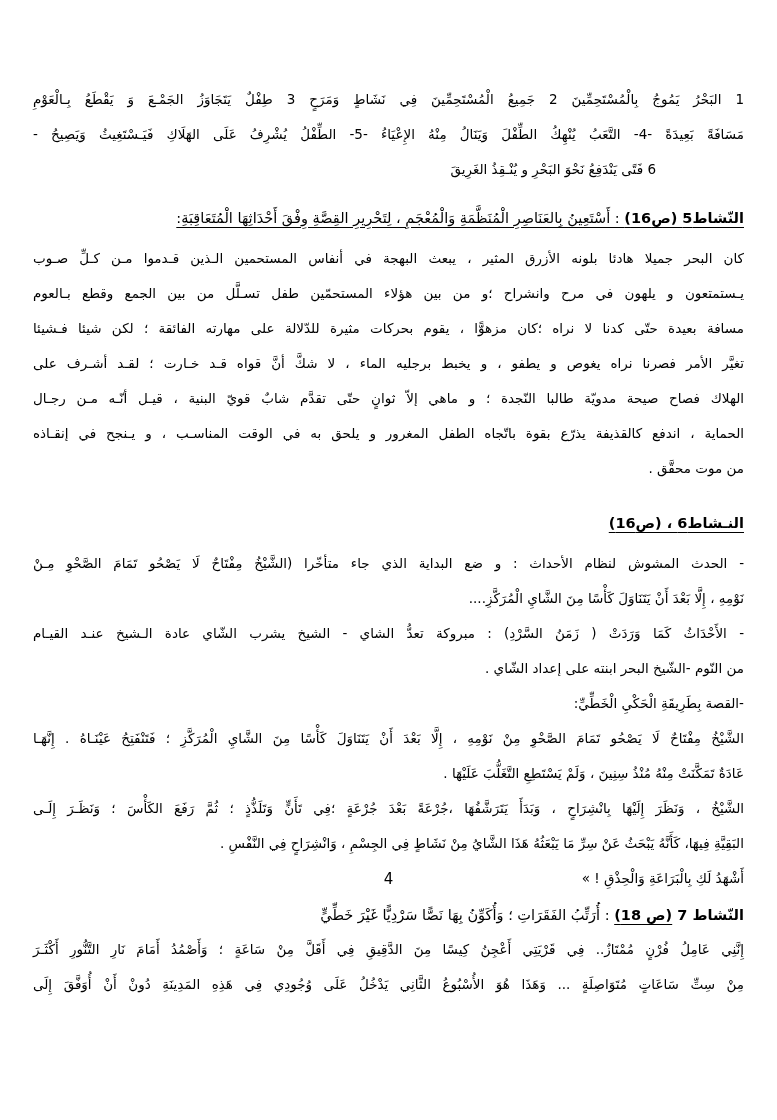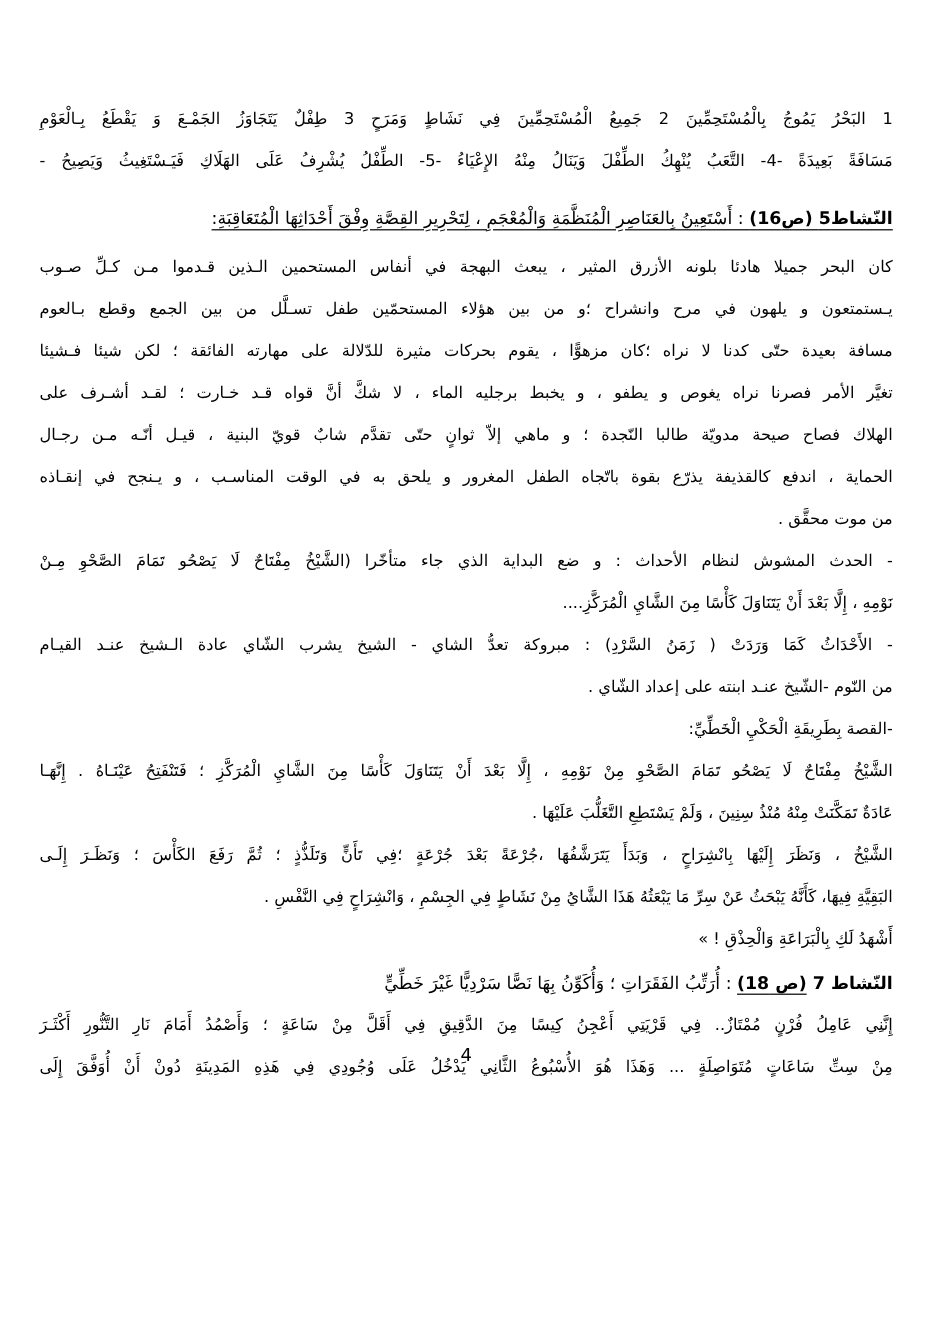--- a/index.html
+++ b/index.html
@@ -41,42 +41,46 @@
   }
 </style>
 </head>
 <body>
 
 <div class="page">
 
   <div class="intro">
     <div class="line j">1   البَحْرُ يَمُوجُ بِالْمُسْتَحِمِّينَ   2   جَمِيعُ الْمُسْتَحِمِّينَ فِي نَشَاطٍ وَمَرَحٍ   3   طِفْلٌ يَتَجَاوَزُ الجَمْـعَ وَ يَقْطَعُ بِـالْعَوْمِ</div>
     <div class="line j">مَسَافَةً بَعِيدَةً -4- التَّعَبُ يُنْهِكُ الطِّفْلَ وَيَنَالُ مِنْهُ الإِعْيَاءُ -5- الطِّفْلُ يُشْرِفُ عَلَى الهَلَاكِ فَيَـسْتَغِيثُ وَيَصِيحُ -</div>
+    <div class="line center-ish">6   فَتًى يَنْدَفِعُ نَحْوَ البَحْرِ و يُنْـقِذُ الغَرِيقَ</div>
   </div>
 
   <div class="heading h5">
     <span class="u"><span class="bold">النّشاط5 (ص16)</span><span> : أَسْتَعِينُ بِالعَنَاصِرِ الْمُنَظَّمَةِ وَالْمُعْجَمِ ، لِتَحْرِيرِ القِصَّةِ وِفْقَ أَحْدَاثِهَا الْمُتَعَاقِبَةِ:</span></span>
   </div>
 
   <div class="para1">
     <div class="line j">كان البحر جميلا هادئا بلونه الأزرق المثير ، يبعث البهجة في أنفاس المستحمين الـذين قـدموا مـن كـلِّ صـوب</div>
     <div class="line j">يـستمتعون و يلهون في مرح وانشراح ؛و من بين هؤلاء المستحمّين طفل تسـلَّل من بين الجمع وقطع بـالعوم</div>
     <div class="line j">مسافة بعيدة حتّى كدنا لا نراه ؛كان مزهوًّا ، يقوم بحركات مثيرة للدّلالة على مهارته الفائقة ؛ لكن شيئا فـشيئا</div>
     <div class="line j">تغيَّر الأمر فصرنا نراه يغوص و يطفو ، و يخبط برجليه الماء ، لا شكَّ أنَّ قواه قـد خـارت ؛ لقـد أشـرف على</div>
     <div class="line j">الهلاك فصاح صيحة مدويّة طالبا النّجدة ؛ و ماهي إلاّ ثوانٍ حتّى تقدَّم شابٌ قويّ البنية ، قيـل أنّـه مـن رجـال</div>
     <div class="line j">الحماية ، اندفع كالقذيفة يذرّع بقوة باتّجاه الطفل المغرور و يلحق به في الوقت المناسـب ، و يـنجح في إنقـاذه</div>
     <div class="line">من موت محقَّق .</div>
   </div>
 
+  <div class="heading h6">
+    <span class="bold u">النـشاط6 ، (ص16)</span>
+  </div>
 
   <div class="notes">
     <div class="line j">- الحدث المشوش لنظام الأحداث : و ضع البداية الذي جاء متأخّرا (الشَّيْخُ مِفْتَاحٌ لَا يَصْحُو تَمَامَ الصَّحْوِ مِـنْ</div>
     <div class="line">نَوْمِهِ ، إِلَّا بَعْدَ أَنْ يَتَنَاوَلَ كَأْسًا مِنَ الشَّايِ الْمُرَكَّزِ....</div>
     <div class="line j">- الأَحْدَاثُ كَمَا وَرَدَتْ ( زَمَنُ السَّرْدِ) : مبروكة تعدُّ الشاي - الشيخ يشرب الشّاي   عادة الـشيخ عنـد القيـام</div>
-    <div class="line">من النّوم -الشّيخ عنـد ابنته على إعداد الشّاي .</div>
+    <div class="line">من النّوم -الشّيخ البحر ابنته على إعداد الشّاي .</div>
     <div class="line">-القصة بِطَرِيقَةِ الْحَكْيِ الْخَطِّيِّ:</div>
   </div>
 
   <div class="story">
     <div class="line j">الشَّيْخُ مِفْتَاحٌ لَا يَصْحُو تَمَامَ الصَّحْوِ مِنْ نَوْمِهِ ، إِلَّا بَعْدَ أَنْ يَتَنَاوَلَ كَأْسًا مِنَ الشَّايِ الْمُرَكَّزِ ؛ فَتَنْفَتِحُ عَيْنَـاهُ . إِنَّهَـا</div>
     <div class="line">عَادَةٌ تَمَكَّنَتْ مِنْهُ مُنْذُ سِنِينَ ، وَلَمْ يَسْتَطِعِ التَّغَلُّبَ عَلَيْهَا .</div>
     <div class="line j">الشَّيْخُ ، وَنَظَرَ إِلَيْهَا بِانْشِرَاحٍ ، وَبَدَأَ يَتَرَشَّفُهَا ،جُرْعَةً بَعْدَ جُرْعَةٍ ؛فِي تَأَنٍّ وَتَلَذُّذٍ ؛ ثُمَّ رَفَعَ الكَأْسَ ؛ وَنَظَـرَ إِلَـى</div>
     <div class="line">البَقِيَّةِ فِيهَا، كَأَنَّهُ يَبْحَثُ عَنْ سِرِّ مَا يَبْعَثُهُ هَذَا الشَّايُ مِنْ نَشَاطٍ فِي الجِسْمِ ، وَانْشِرَاحٍ فِي النَّفْسِ .</div>
     <div class="line">أَشْهَدُ لَكِ بِالْبَرَاعَةِ وَالْحِذْقِ ! »</div>
   </div>

